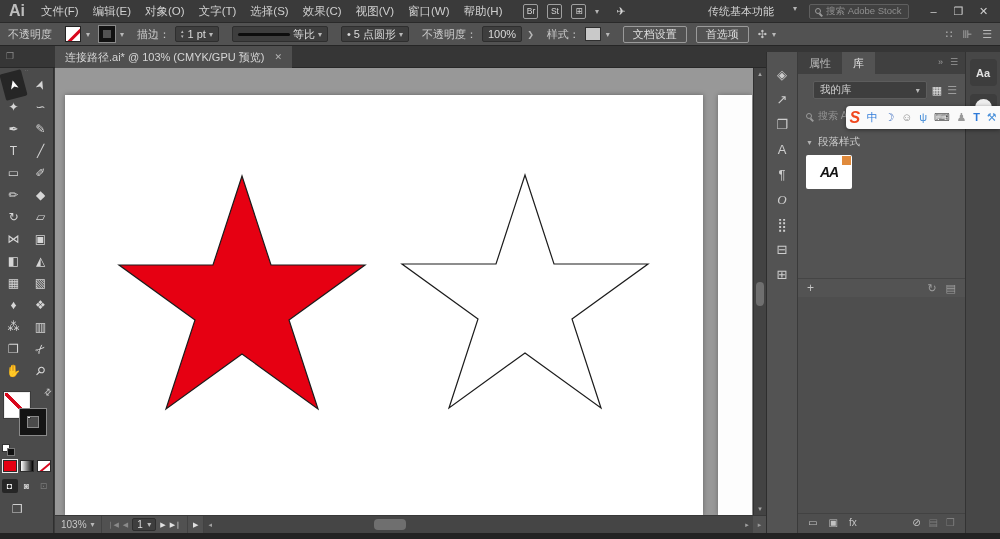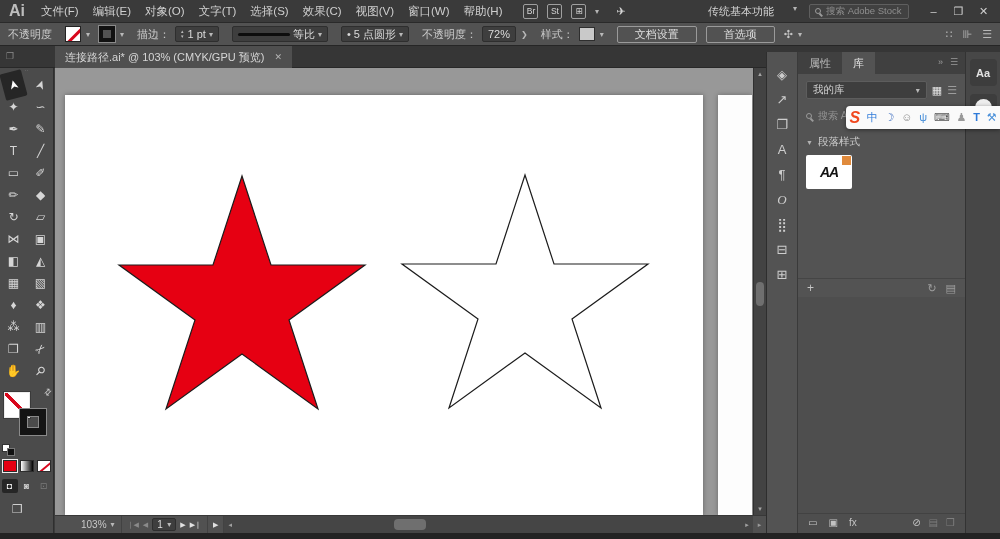--- a/index.html
+++ b/index.html
@@ -34,21 +34,21 @@
               font-size:11px;color:#cacaca;padding:0 8px;gap:5px;}
   .cb-label{white-space:nowrap;}
   .swatch-none{width:16px;height:16px;background:#fff;border:1px solid #222;position:relative;overflow:hidden;}
   .swatch-none::after{content:"";position:absolute;left:-3px;top:6px;width:26px;height:2.5px;background:#d8071c;transform:rotate(-45deg);}
   .swatch-stroke{width:16px;height:16px;border:4px solid #111;outline:1px solid #8a8a8a;background:transparent;}
   .caret{font-size:8px;color:#b9b9b9;}
   .field{height:16px;background:#3e3e3e;border:1px solid #2e2e2e;border-radius:2px;display:flex;align-items:center;
          gap:3px;padding:0 5px;color:#dadada;}
   .stepper{display:flex;flex-direction:column;font-size:5px;line-height:5px;color:#bbb;margin-right:1px;}
   .profile-line{width:52px;height:3px;background:#0d0d0d;border-radius:2px;}
-  .cb-btn{border:1px solid #9a9a9a;border-radius:2px;height:17px;padding:0 17px;display:flex;align-items:center;color:#dedede;}
+  .cb-btn{border:1px solid #9a9a9a;border-radius:2px;height:17px;padding:0 9px;display:flex;align-items:center;color:#dedede;}
   .style-swatch{width:16px;height:14px;background:#c9c9c9;border:1px solid #2e2e2e;}
   .cb-right{margin-left:auto;display:flex;align-items:center;gap:10px;color:#b8b8b8;font-size:11px;}
   .gap8{margin-left:8px;} .gap4{margin-left:4px;}
 
   
   .tabbar{position:absolute;left:0;top:46px;width:1000px;height:22px;background:#363636;border-bottom:1px solid #282828;}
   .corner-ic{position:absolute;left:6px;top:5px;font-size:9px;color:#8d8d8d;}
   .doc-tab{position:absolute;left:55px;top:0;height:22px;background:#4f4f4f;display:flex;align-items:center;
            gap:10px;padding:0 10px;font-size:11px;color:#d6d6d6;}
   .doc-tab .close{font-size:9px;color:#b3b3b3;}
@@ -86,21 +86,21 @@
   .pb-strip{position:absolute;left:663px;top:27px;width:34px;height:420px;background:#fdfdfd;box-shadow:0 0 5px rgba(0,0,0,.3);}
   .star{position:absolute;}
   .star polygon{stroke:#1c1c1c;stroke-width:1.2;}
   .vscroll{position:absolute;right:0;top:0;width:13px;height:447px;background:#434343;border-left:1px solid #303030;}
   .vscroll .arr{display:block;text-align:center;font-size:7px;color:#a5a5a5;height:12px;line-height:12px;}
   .vscroll .arr.bottom{position:absolute;bottom:0;left:0;right:0;}
   .vthumb{position:absolute;left:2px;right:2px;top:214px;height:24px;background:#6f6f6f;border-radius:4px;}
 
   
   .statusbar{position:absolute;left:55px;top:515px;width:711px;height:18px;background:#515151;border-top:1px solid #383838;
-             display:flex;align-items:center;font-size:10px;color:#c8c8c8;padding-left:20px;}
+             display:flex;align-items:center;font-size:10px;color:#c8c8c8;}
   .sb-sec{display:flex;align-items:center;height:100%;padding:0 6px;border-right:1px solid #424242;gap:4px;}
   .sb-nav .dim{color:#8a8a8a;font-size:7px;}
   .sb-nav .lit{color:#e2e2e2;font-size:7px;}
   .sb-nav .nfield{height:13px;min-width:24px;background:#3e3e3e;border:1px solid #2e2e2e;border-radius:2px;
                   display:flex;align-items:center;justify-content:space-between;padding:0 4px;gap:4px;color:#dcdcdc;}
   .sb-tool{width:142px;justify-content:center;}
   .sb-step{padding:0 5px;font-size:7px;color:#e0e0e0;border-right:1px solid #424242;height:100%;display:flex;align-items:center;}
   .hscroll{flex:1;height:100%;background:#454545;position:relative;display:flex;align-items:center;}
   .hscroll .arr{width:12px;text-align:center;font-size:7px;color:#a0a0a0;}
   .hscroll .arr.right{position:absolute;right:0;}
@@ -113,21 +113,21 @@
   .dock1 .dk{height:25px;line-height:25px;width:100%;text-align:center;font-size:13px;color:#cdcdcd;}
 
   .libpanel{position:absolute;left:797px;top:52px;width:168px;height:245px;background:#535353;border-left:1px solid #3a3a3a;}
   .lib-tabs{height:22px;background:#404040;display:flex;align-items:stretch;font-size:11px;color:#bdbdbd;}
   .lib-tabs .ptab{padding:4px 11px;}
   .lib-tabs .ptab.active{background:#535353;color:#e2e2e2;}
   .tabs-right{margin-left:auto;display:flex;gap:7px;padding:5px 7px 0 0;color:#9c9c9c;font-size:9px;}
   .lib-body{position:relative;padding:7px 8px 0;height:205px;}
   .sel-row{display:flex;align-items:center;gap:5px;}
   .lib-select{flex:1;height:18px;background:#3e3e3e;border:1px solid #5d5d5d;border-radius:2px;display:flex;
-              align-items:center;padding:0 6px;font-size:10.5px;color:#d2d2d2;}
+              align-items:center;padding:0 6px;font-size:10.5px;color:#d2d2d2;margin-left:7px;}
   .lib-select .caret{margin-left:auto;}
   .view-ic{font-size:11px;color:#e4e4e4;} .view-ic.dim{color:#9c9c9c;}
   .search-row{margin-top:9px;display:flex;align-items:center;gap:6px;font-size:10px;color:#949494;height:16px;}
   .ps-header{margin-top:11px;display:flex;align-items:center;gap:5px;font-size:10.5px;color:#cccccc;}
   .ps-header .tri{font-size:7px;color:#b2b2b2;}
   .thumb{margin-top:6px;width:46px;height:34px;background:#fff;border-radius:2px;position:relative;display:flex;
          align-items:center;justify-content:center;font-weight:bold;font-style:italic;font-size:14px;color:#131313;letter-spacing:-1px;}
   .badge{position:absolute;top:1px;right:1px;width:9px;height:9px;}
   .lib-footer{position:absolute;left:0;right:0;bottom:0;height:19px;border-top:1px solid #454545;display:flex;
               align-items:center;padding:0 9px;color:#c5c5c5;font-size:12px;gap:9px;}
@@ -216,21 +216,21 @@
       <span data-name="profile-label">等比</span>
       <span class="caret" data-name="chevron-down-icon">▾</span>
     </span>
     <span class="field gap8" data-name="brush-select">
       <span data-name="brush-dot-icon">•</span>
       <span data-name="brush-name">5 点圆形</span>
       <span class="caret" data-name="chevron-down-icon">▾</span>
     </span>
     <span class="cb-label gap8" data-name="opacity-label">不透明度：</span>
     <span class="field" data-name="opacity-input">
-      <span data-name="opacity-value">72%</span>
+      <span data-name="opacity-value">100%</span>
     </span>
     <span class="caret" data-name="more-options-arrow">❯</span>
     <span class="cb-label gap8" data-name="style-label">样式：</span>
     <span class="style-swatch" data-name="graphic-style-swatch"></span>
     <span class="caret" data-name="chevron-down-icon">▾</span>
     <span class="cb-btn gap8" data-name="document-setup-button">文档设置</span>
     <span class="cb-btn gap4" data-name="preferences-button">首选项</span>
     <span class="gap4" data-name="select-similar-icon" style="color:#c5c5c5;">✣</span>
     <span class="caret" data-name="chevron-down-icon">▾</span>
     <span class="cb-right" data-name="controlbar-right-icons">

